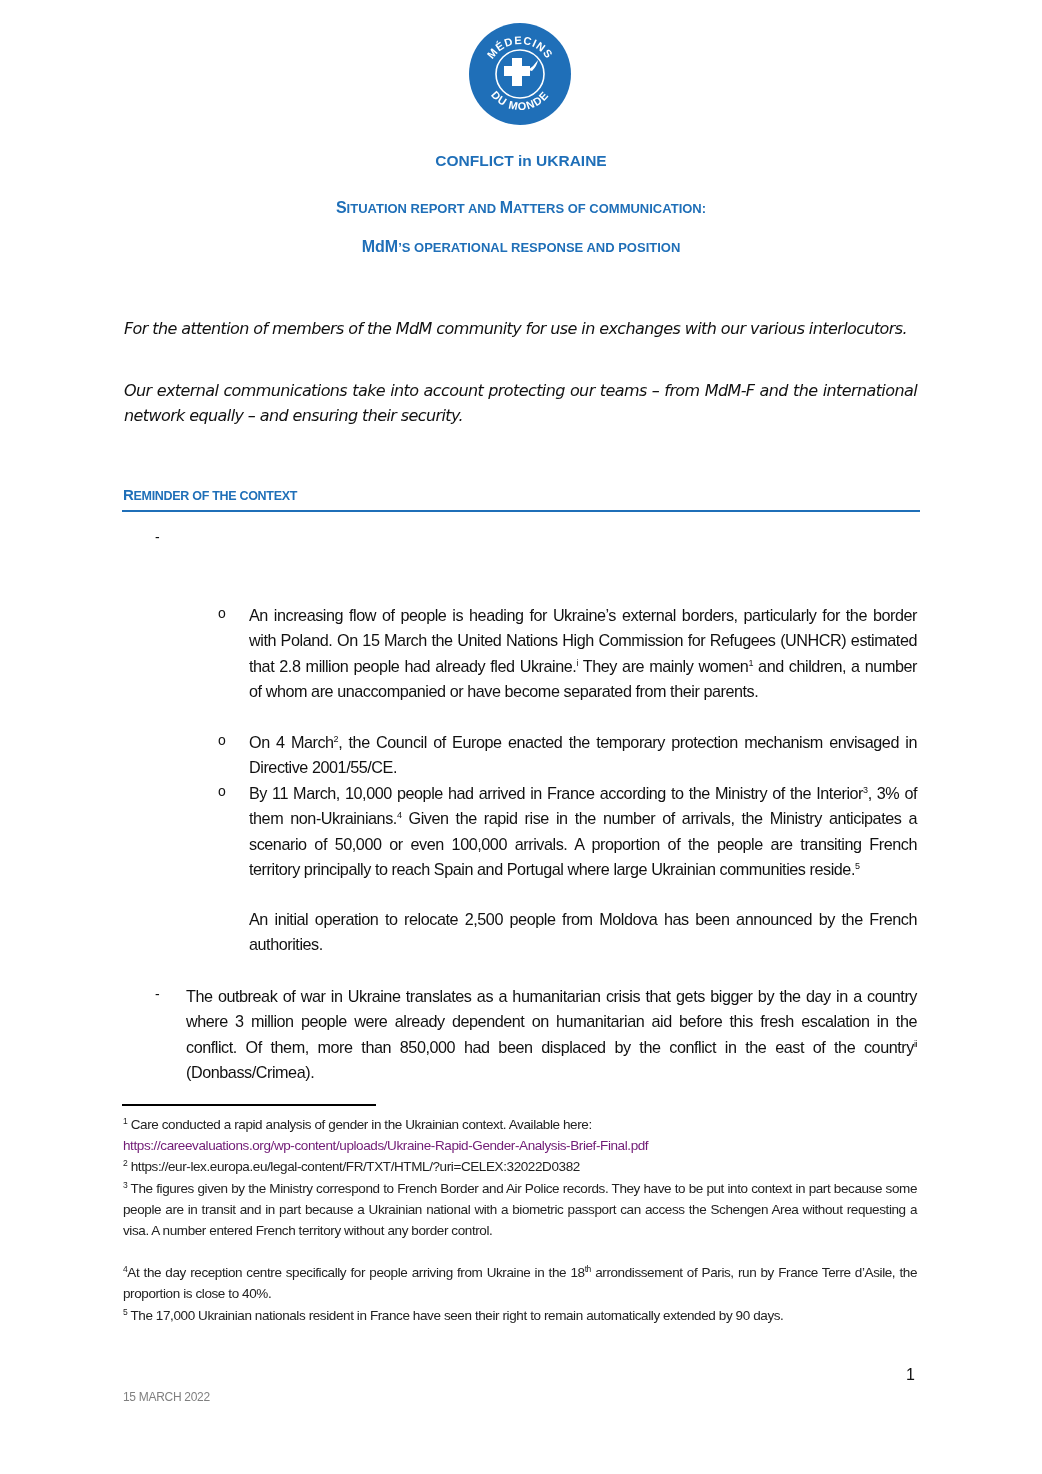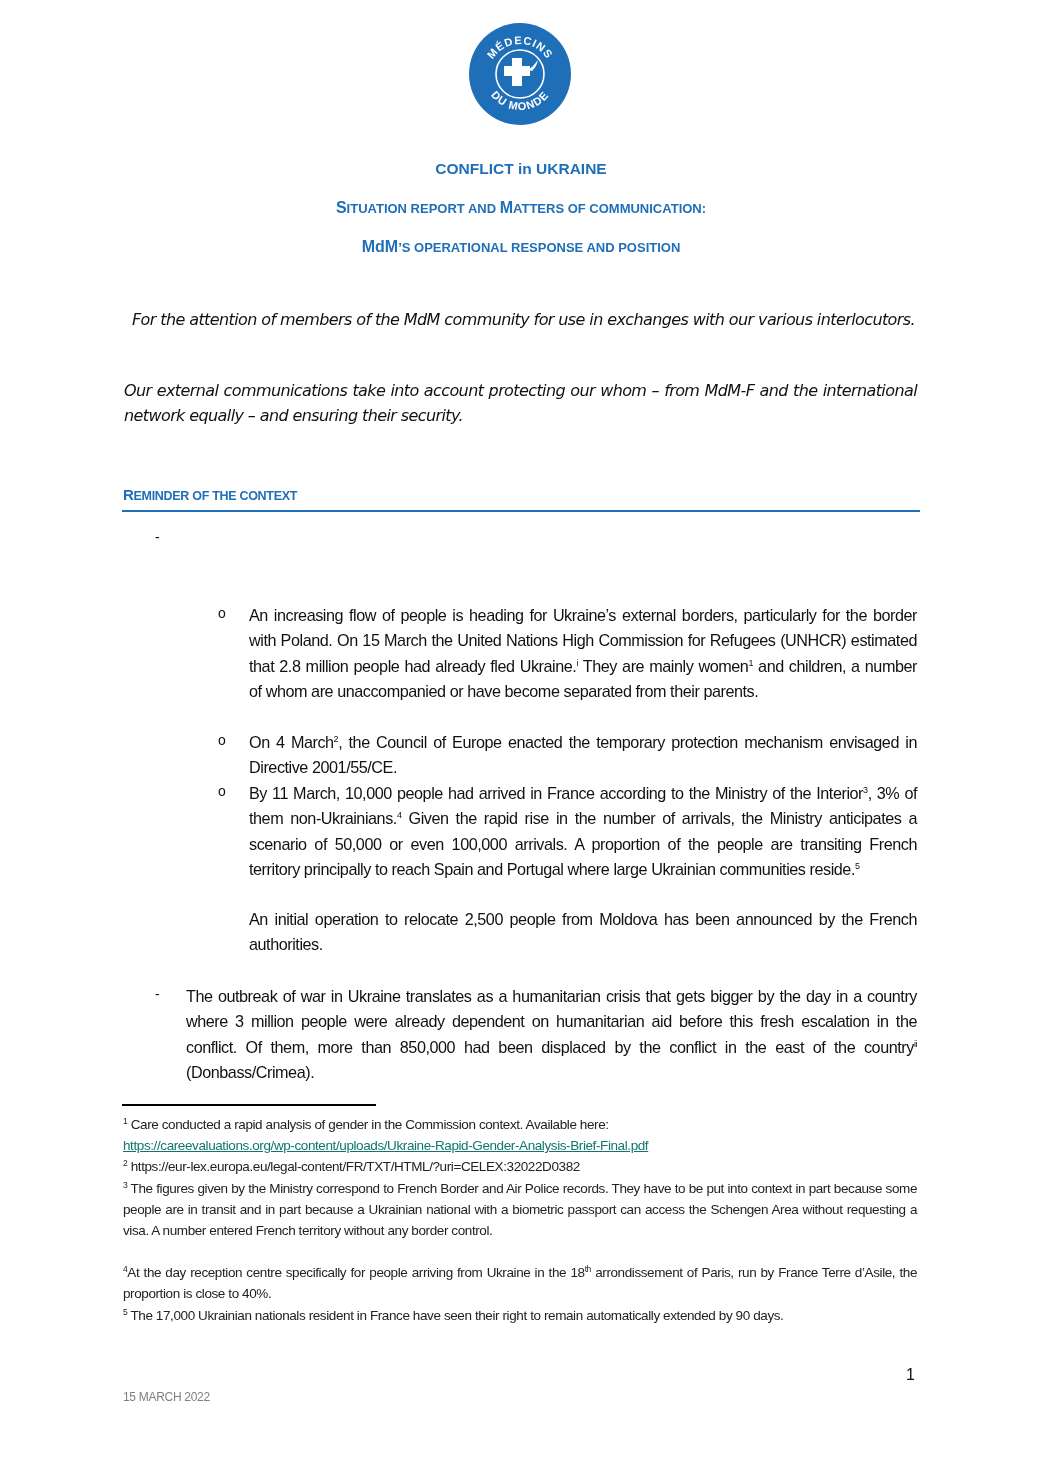--- a/index.html
+++ b/index.html
@@ -2,49 +2,49 @@
 <html><head>
 <meta charset="utf-8">
 <style>
   html, body { margin:0; padding:0; background:#ffffff; }
   body { width:1042px; height:1474px; position:relative; overflow:hidden;
          font-family:"Liberation Sans Narrow","Liberation Sans", sans-serif; color:#111; }
   .page { position:absolute; left:0; top:0; width:1042px; height:1474px; }
   .logo { position:absolute; left:468px; top:22px; width:104px; height:104px; }
   .title { position:absolute; left:0; width:1042px; text-align:center; color:#1f6fb8;
            font-weight:bold; font-family:"Liberation Sans", sans-serif; }
-  .t1 { top:152px; font-size:15.5px;margin-top:8px; }
+  .t1 { top:152px; font-size:15.5px; }
   .t2 { top:199px; font-size:13px; }
   .t3 { top:238px; font-size:13px; }
   .t2 .big, .t3 .big { font-size:16px; }
   .intro { position:absolute; left:124px; width:793px; font-style:italic; font-size:16px;
            line-height:25px; text-align:justify; font-family:"DejaVu Sans", sans-serif;
            letter-spacing:-0.6px; }
-  .intro1 { top:307px;margin-left:8px; }
+  .intro1 { top:316px; }
   .intro2 { top:378px; }
   .section-head { position:absolute; left:123px; top:486px; color:#1f6fb8; font-size:12.5px;
                   font-weight:bold; font-family:"Liberation Sans", sans-serif; letter-spacing:-0.3px;text-align:right; }
   .section-head .big { font-size:15px; }
   .section-rule { position:absolute; left:122px; top:510px; width:798px; height:2px; background:#1f6fb8; }
   .bul { position:absolute; font-size:16.2px; line-height:25.3px; text-align:justify;
          font-family:"Liberation Sans", sans-serif; letter-spacing:-0.45px; }
   .dash { position:absolute; left:155px; font-size:14px; }
   .circ { position:absolute; left:218px; font-size:14px; }
   .b1 { left:186px; top:527px; width:731px; }
   .s1 { left:249px; top:603px; width:668px; }
   .s2 { left:249px; top:730px; width:668px; }
   .s3 { left:249px; top:781px; width:668px; }
   .s3b { left:249px; top:907px; width:668px; }
   .b2 { left:186px; top:984px; width:731px; }
   sup { font-size:9px; line-height:0; vertical-align:super; }
   .fn-rule { position:absolute; left:122px; top:1104px; width:254px; height:2px; background:#000; }
   .fn { position:absolute; left:123px; width:794px; font-size:13.5px; line-height:21px;
         text-align:justify; font-family:"Liberation Sans", sans-serif; letter-spacing:-0.4px; color:#222; }
   .fn sup { font-size:8.5px; }
-  .fn a { color:#0f766e; text-decoration:underline; }
+  .fn a { color:#701a75; }
   .fn1 { top:1114px; }
   .fn2 { top:1156px; }
   .fn3 { top:1178px; }
   .fn4 { top:1262px; }
   .fn5 { top:1305px; }
   .page-num { position:absolute; left:906px; top:1366px; font-size:16px; font-family:"Liberation Sans", sans-serif; }
   .footer-date { position:absolute; left:123px; top:1390px; font-size:12px; color:#7f7f7f;
                  font-family:"Liberation Sans", sans-serif; letter-spacing:-0.3px; }
 </style>
 </head>
@@ -71,21 +71,21 @@
 
   <div class="title t1">CONFLICT in UKRAINE</div>
   <div class="title t2">
     <span class="big">S</span><span>ITUATION REPORT AND </span><span class="big">M</span><span>ATTERS OF COMMUNICATION:</span>
   </div>
   <div class="title t3">
     <span class="big">MdM</span><span>’S OPERATIONAL RESPONSE AND POSITION</span>
   </div>
 
   <div class="intro intro1">For the attention of members of the MdM community for use in exchanges with our various interlocutors.</div>
-  <div class="intro intro2">Our external communications take into account protecting our whom – from MdM-F and the international network equally – and ensuring their security.</div>
+  <div class="intro intro2">Our external communications take into account protecting our teams – from MdM-F and the international network equally – and ensuring their security.</div>
 
   <div class="section-head">
     <span class="big">R</span><span>EMINDER OF THE CONTEXT</span>
   </div>
   <div class="section-rule"></div>
 
   <span class="dash" style="top:529px;">-</span>
 
   <span class="circ" style="top:605px;">o</span>
   <div class="bul s1"><span>An increasing flow of people is heading for Ukraine’s external borders, particularly for the border with Poland. On 15 March the United Nations High Commission for Refugees (UNHCR) estimated that 2.8 million people had already fled Ukraine.</span><sup>i</sup><span> They are mainly women</span><sup>1</sup><span> and children, a number of whom are unaccompanied or have become separated from their parents.</span></div>
@@ -96,21 +96,21 @@
   <span class="circ" style="top:783px;">o</span>
   <div class="bul s3"><span>By 11 March, 10,000 people had arrived in France according to the Ministry of the Interior</span><sup>3</sup><span>, 3% of them non-Ukrainians.</span><sup>4</sup><span> Given the rapid rise in the number of arrivals, the Ministry anticipates a scenario of 50,000 or even 100,000 arrivals. A proportion of the people are transiting French territory principally to reach Spain and Portugal where large Ukrainian communities reside.</span><sup>5</sup></div>
   <div class="bul s3b">An initial operation to relocate 2,500 people from Moldova has been announced by the French authorities.</div>
 
   <span class="dash" style="top:986px;">-</span>
   <div class="bul b2"><span>The outbreak of war in Ukraine translates as a humanitarian crisis that gets bigger by the day in a country where 3 million people were already dependent on humanitarian aid before this fresh escalation in the conflict. Of them, more than 850,000 had been displaced by the conflict in the east of the country</span><sup>ii</sup><span>  (Donbass/Crimea).</span></div>
 
   <div class="fn-rule"></div>
 
   <div class="fn fn1">
-    <sup>1</sup><span> Care conducted a rapid analysis of gender in the Commission context. Available here:</span><br>
+    <sup>1</sup><span> Care conducted a rapid analysis of gender in the Ukrainian context. Available here:</span><br>
     <a>https://careevaluations.org/wp-content/uploads/Ukraine-Rapid-Gender-Analysis-Brief-Final.pdf</a>
   </div>
   <div class="fn fn2"><sup>2</sup><span> https://eur-lex.europa.eu/legal-content/FR/TXT/HTML/?uri=CELEX:32022D0382</span></div>
   <div class="fn fn3"><sup>3</sup><span> The figures given by the Ministry correspond to French Border and Air Police records. They have to be put into context in part because some people are in transit and in part because a Ukrainian national with a biometric passport can access the Schengen Area without requesting a visa. A number entered French territory without any border control.</span></div>
   <div class="fn fn4"><sup>4</sup><span>At the day reception centre specifically for people arriving from Ukraine in the 18</span><sup>th</sup><span> arrondissement of Paris, run by France Terre d’Asile,  the proportion is close to 40%.</span></div>
   <div class="fn fn5"><sup>5</sup><span> The 17,000 Ukrainian nationals resident in France have seen their right to remain automatically extended by 90 days.</span></div>
 
   <div class="page-num">1</div>
   <div class="footer-date">15 MARCH 2022</div>
 </div>

